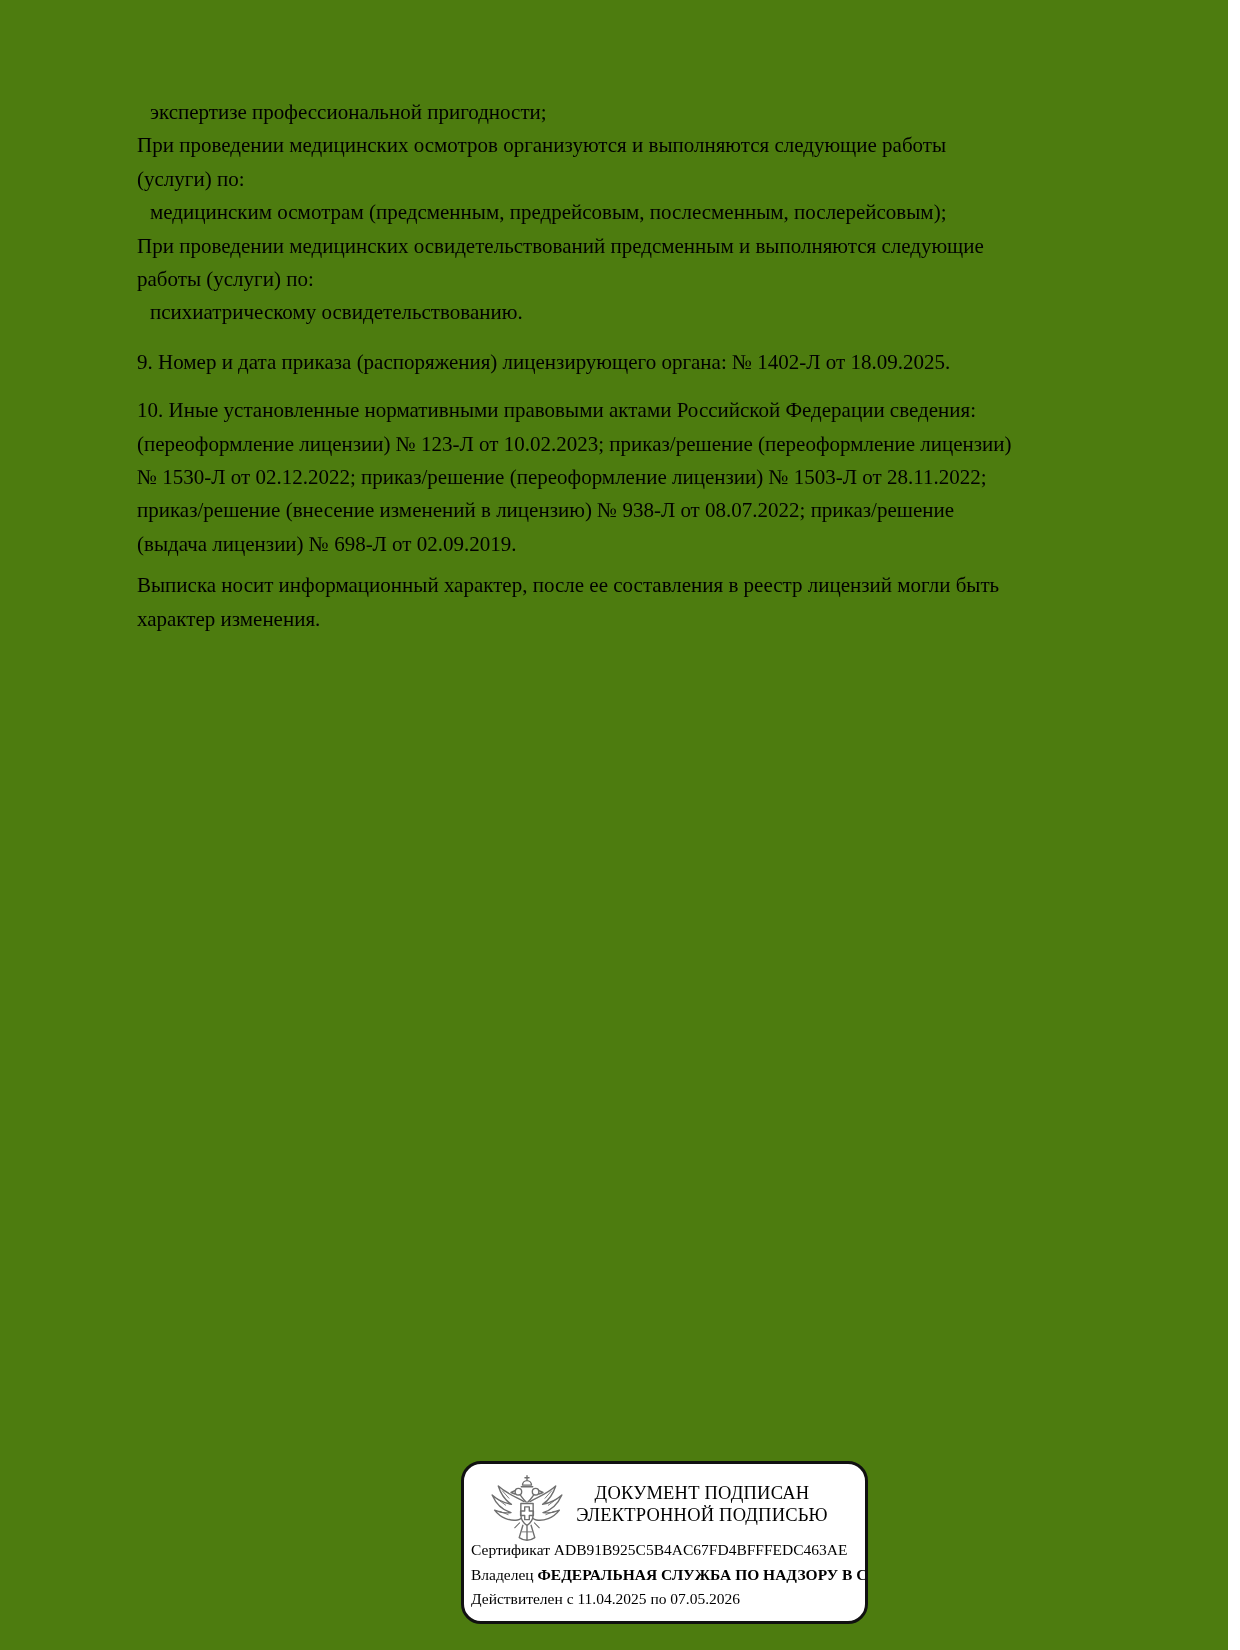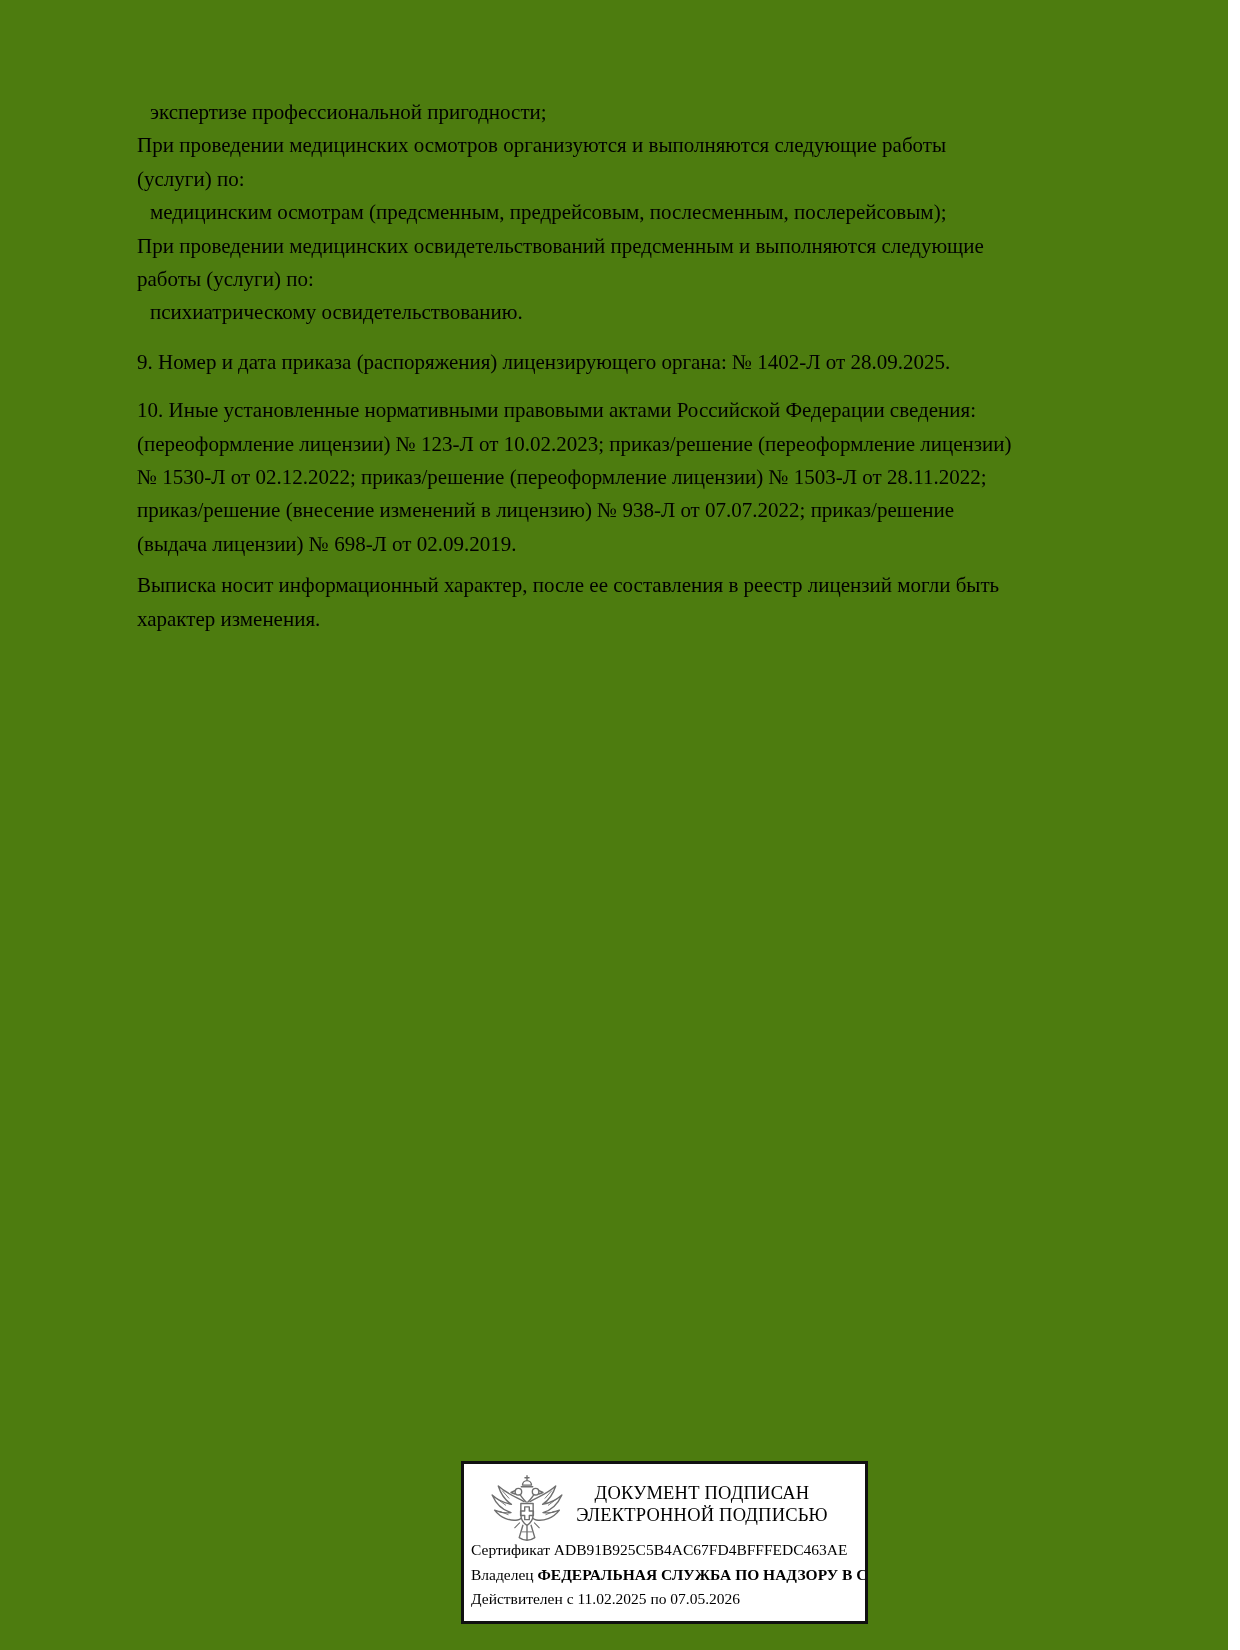--- a/index.html
+++ b/index.html
@@ -29,21 +29,21 @@
   .ln.indent { padding-left: 13px; }
   
   .stamp {
     position: absolute;
     left: 461px;
     top: 1461px;
     width: 407px;
     height: 163px;
     box-sizing: border-box;
     border: 3px solid #111111;
-    border-radius: 0;
+    border-radius: 20px;
     background: #ffffff;
     overflow: hidden;
   }
   .stamp-emblem {
     position: absolute;
     left: 22px;
     top: 9px;
     width: 82px;
     height: 80px;
   }
@@ -83,28 +83,28 @@
       <span class="ln indent">экспертизе профессиональной пригодности;</span>
       <span class="ln">При проведении медицинских осмотров организуются и выполняются следующие работы</span>
       <span class="ln">(услуги) по:</span>
       <span class="ln indent">медицинским осмотрам (предсменным, предрейсовым, послесменным, послерейсовым);</span>
       <span class="ln">При проведении медицинских освидетельствований предсменным и выполняются следующие</span>
       <span class="ln">работы (услуги) по:</span>
       <span class="ln indent">психиатрическому освидетельствованию.</span>
     </div>
 
     <div class="para p9">
-      <span class="ln">9. Номер и дата приказа (распоряжения) лицензирующего органа: № 1402-Л от 28.09.2025.</span>
+      <span class="ln">9. Номер и дата приказа (распоряжения) лицензирующего органа: № 1402-Л от 18.09.2025.</span>
     </div>
 
     <div class="para p10">
       <span class="ln">10. Иные установленные нормативными правовыми актами Российской Федерации сведения:</span>
       <span class="ln">(переоформление лицензии) № 123-Л от 10.02.2023; приказ/решение (переоформление лицензии)</span>
       <span class="ln">№ 1530-Л от 02.12.2022; приказ/решение (переоформление лицензии) № 1503-Л от 28.11.2022;</span>
-      <span class="ln">приказ/решение (внесение изменений в лицензию) № 938-Л от 07.07.2022; приказ/решение</span>
+      <span class="ln">приказ/решение (внесение изменений в лицензию) № 938-Л от 08.07.2022; приказ/решение</span>
       <span class="ln">(выдача лицензии) № 698-Л от 02.09.2019.</span>
     </div>
 
     <div class="para note">
       <span class="ln">Выписка носит информационный характер, после ее составления в реестр лицензий могли быть</span>
       <span class="ln">характер изменения.</span>
     </div>
 
   </div>
 
@@ -141,18 +141,18 @@
     </div>
 
     <div class="stamp-title">
       <span class="ln">ДОКУМЕНТ ПОДПИСАН</span>
       <span class="ln">ЭЛЕКТРОННОЙ ПОДПИСЬЮ</span>
     </div>
 
     <div class="stamp-lines">
       <div class="sline"><span>Сертификат</span> <span>ADB91B925C5B4AC67FD4BFFFEDC463AE</span></div>
       <div class="sline"><span>Владелец</span> <span class="owner-value">ФЕДЕРАЛЬНАЯ СЛУЖБА ПО НАДЗОРУ В СФ</span></div>
-      <div class="sline">Действителен с 11.02.2025 по 07.05.2026</div>
+      <div class="sline">Действителен с 11.04.2025 по 07.05.2026</div>
     </div>
 
   </div>
 
 </div>
 
 </body></html>

